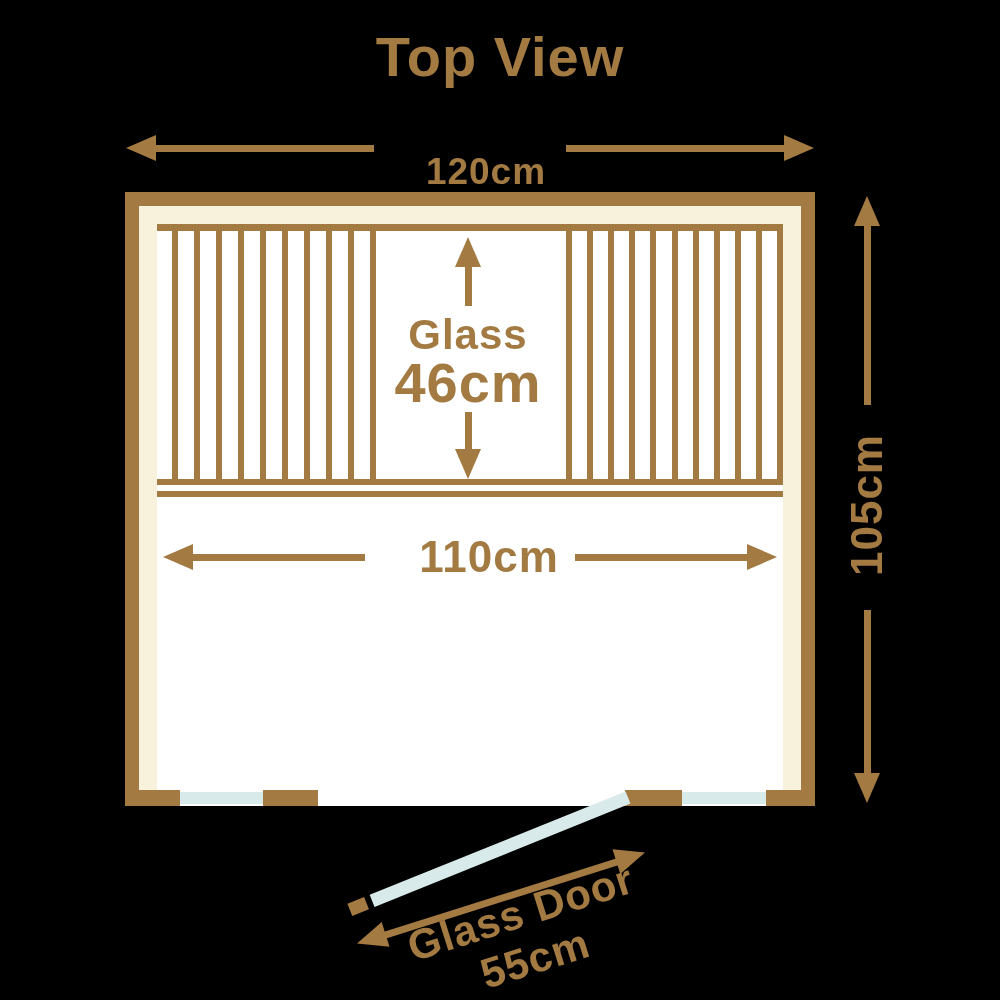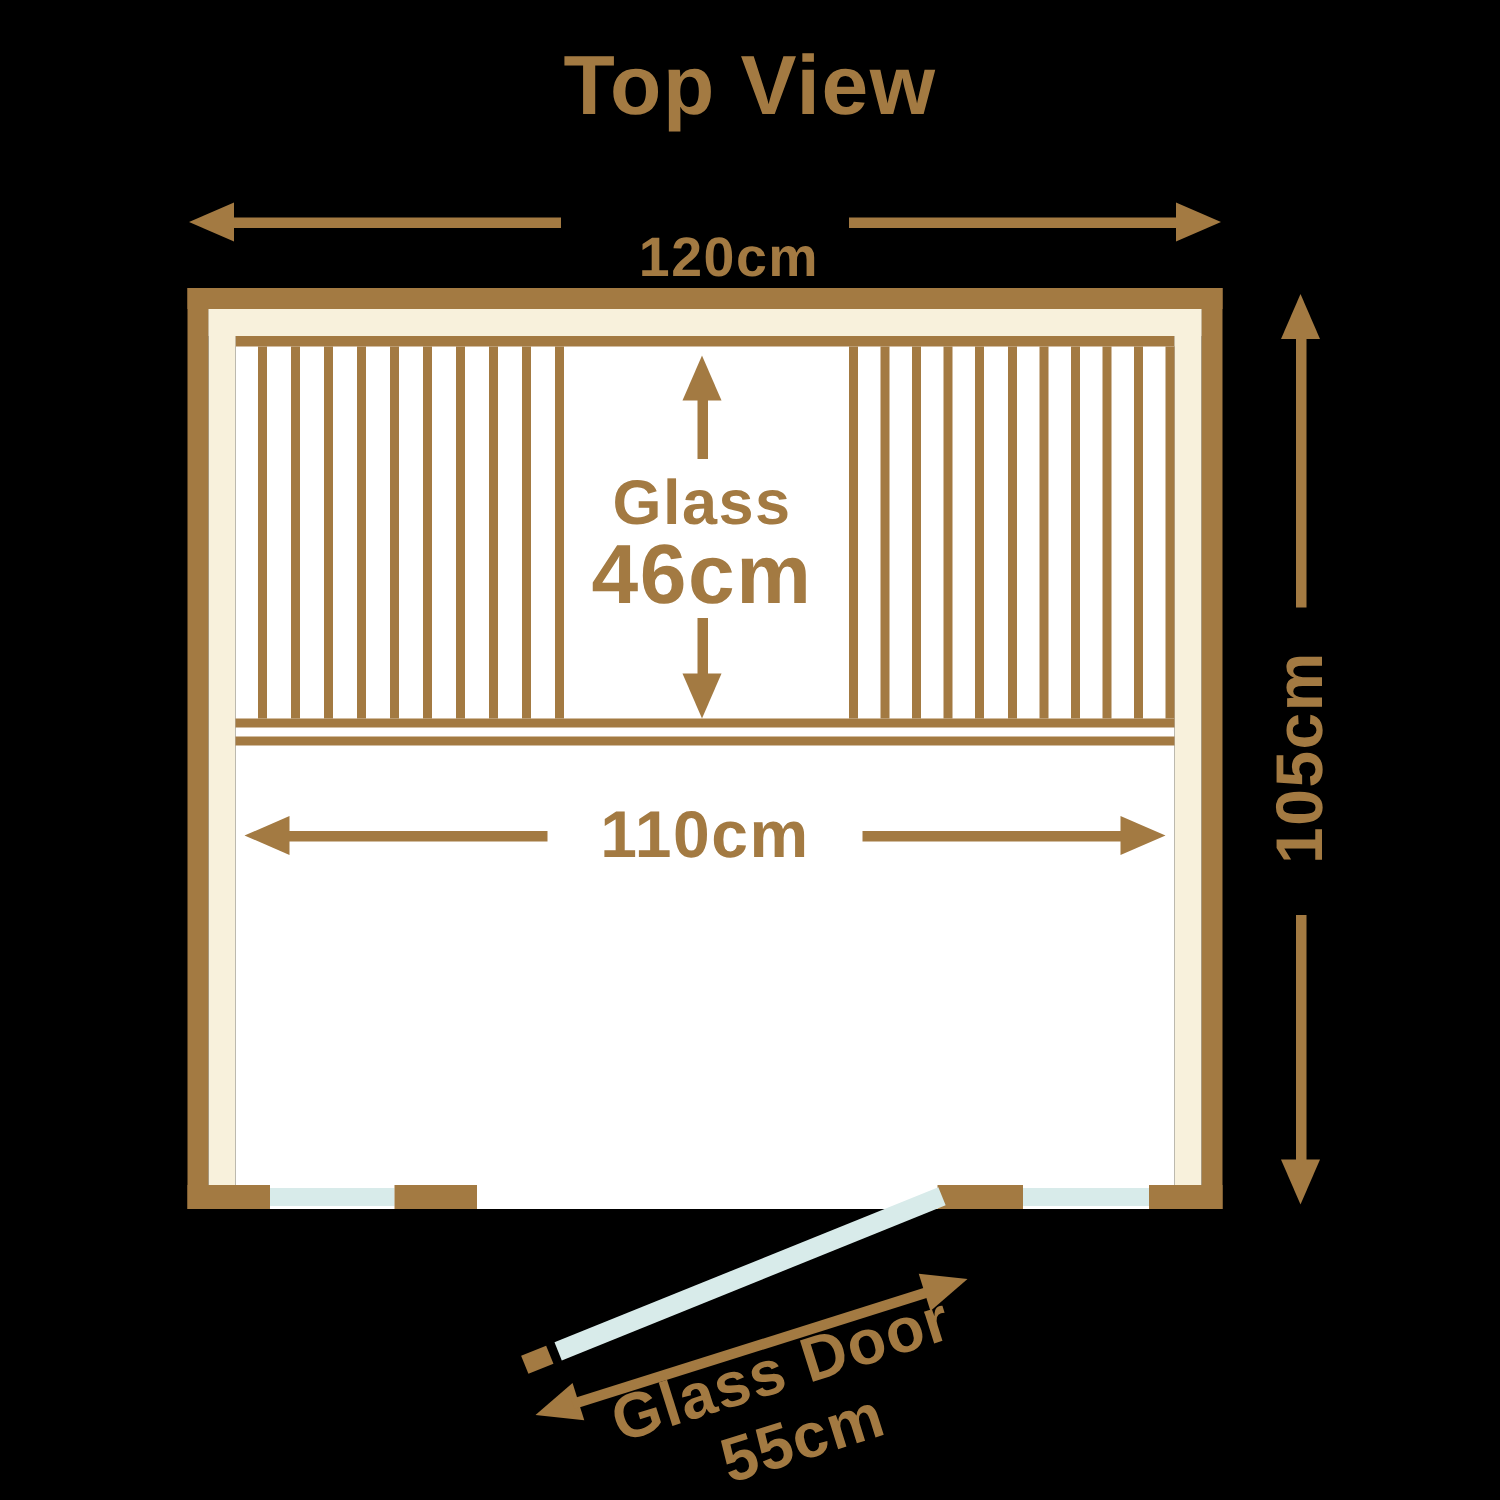--- a/index.html
+++ b/index.html
@@ -93,21 +93,21 @@
     <div class="abs fill-brown" style="left:465px;top:262px;width:7px;height:44px;"></div>
     <div class="label" style="left:318px;top:312px;width:300px;font-size:42px;line-height:46px;">Glass</div>
     <div class="label" style="left:318px;top:360px;width:300px;font-size:56px;line-height:46px;">46cm</div>
     <div class="abs fill-brown" style="left:465px;top:412px;width:7px;height:44px;"></div>
     <div class="arrow down" style="left:455px;top:449px;"></div>
   </div>
 
   <div>
     <div class="arrow left" style="left:163px;top:544px;"></div>
     <div class="abs fill-brown" style="left:187px;top:554px;width:178px;height:7px;"></div>
-    <div class="label" style="left:345px;top:531px;width:250px;font-size:44px;line-height:52px;">110cm</div>
+    <div class="label" style="left:364px;top:531px;width:250px;font-size:44px;line-height:52px;">110cm</div>
     <div class="abs fill-brown" style="left:575px;top:554px;width:178px;height:7px;"></div>
     <div class="arrow right" style="left:747px;top:544px;"></div>
   </div>
 
   <div>
     <div class="arrow up" style="left:854px;top:196px;"></div>
     <div class="abs fill-brown" style="left:864px;top:221px;width:7px;height:184px;"></div>
     <div class="label" style="left:767px;top:483px;width:200px;font-size:44px;line-height:44px;transform:rotate(-90deg);">105cm</div>
     <div class="abs fill-brown" style="left:864px;top:610px;width:7px;height:169px;"></div>
     <div class="arrow down" style="left:854px;top:773px;"></div>

